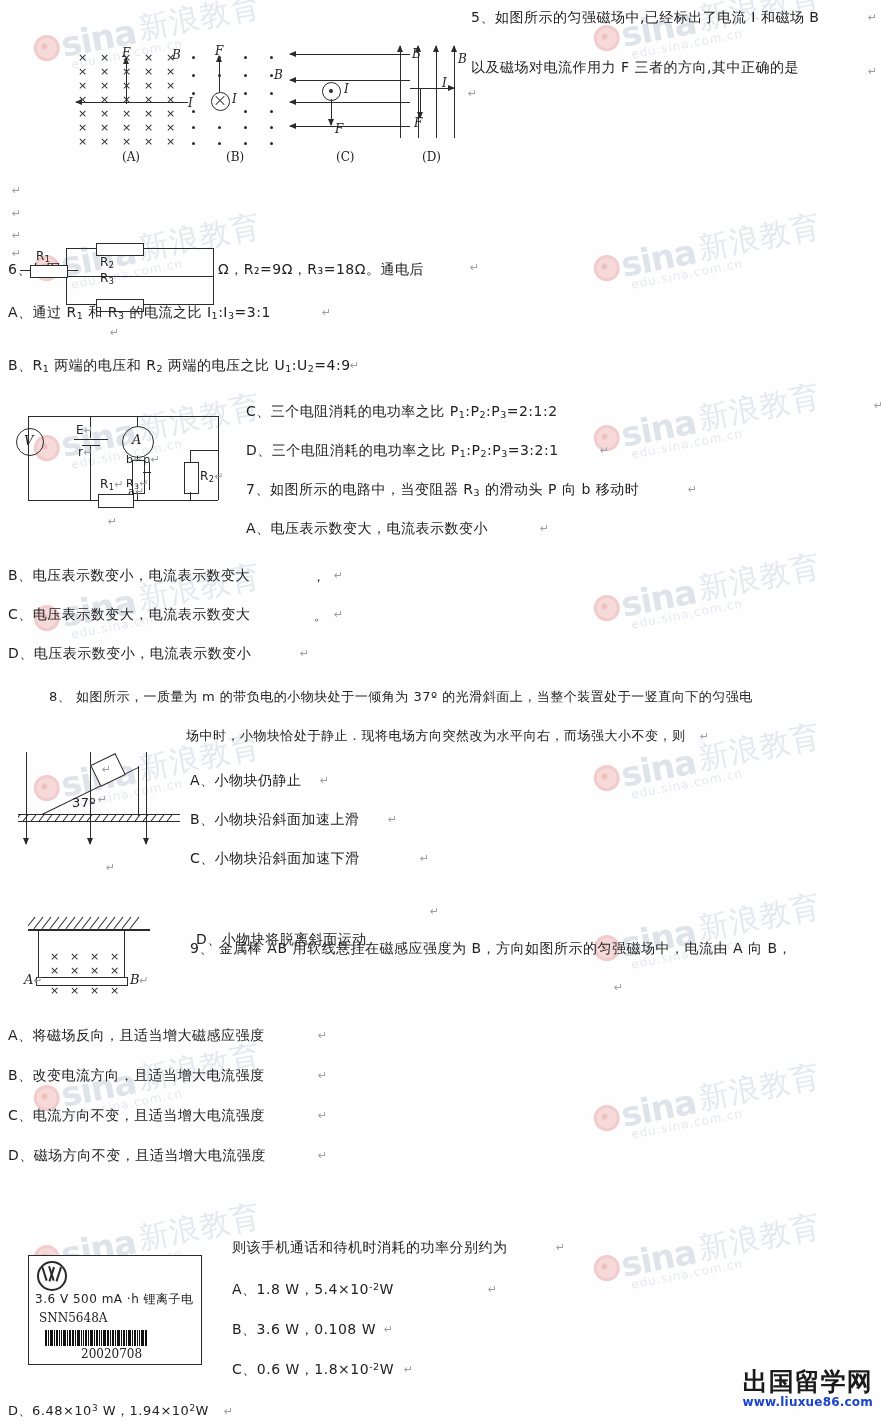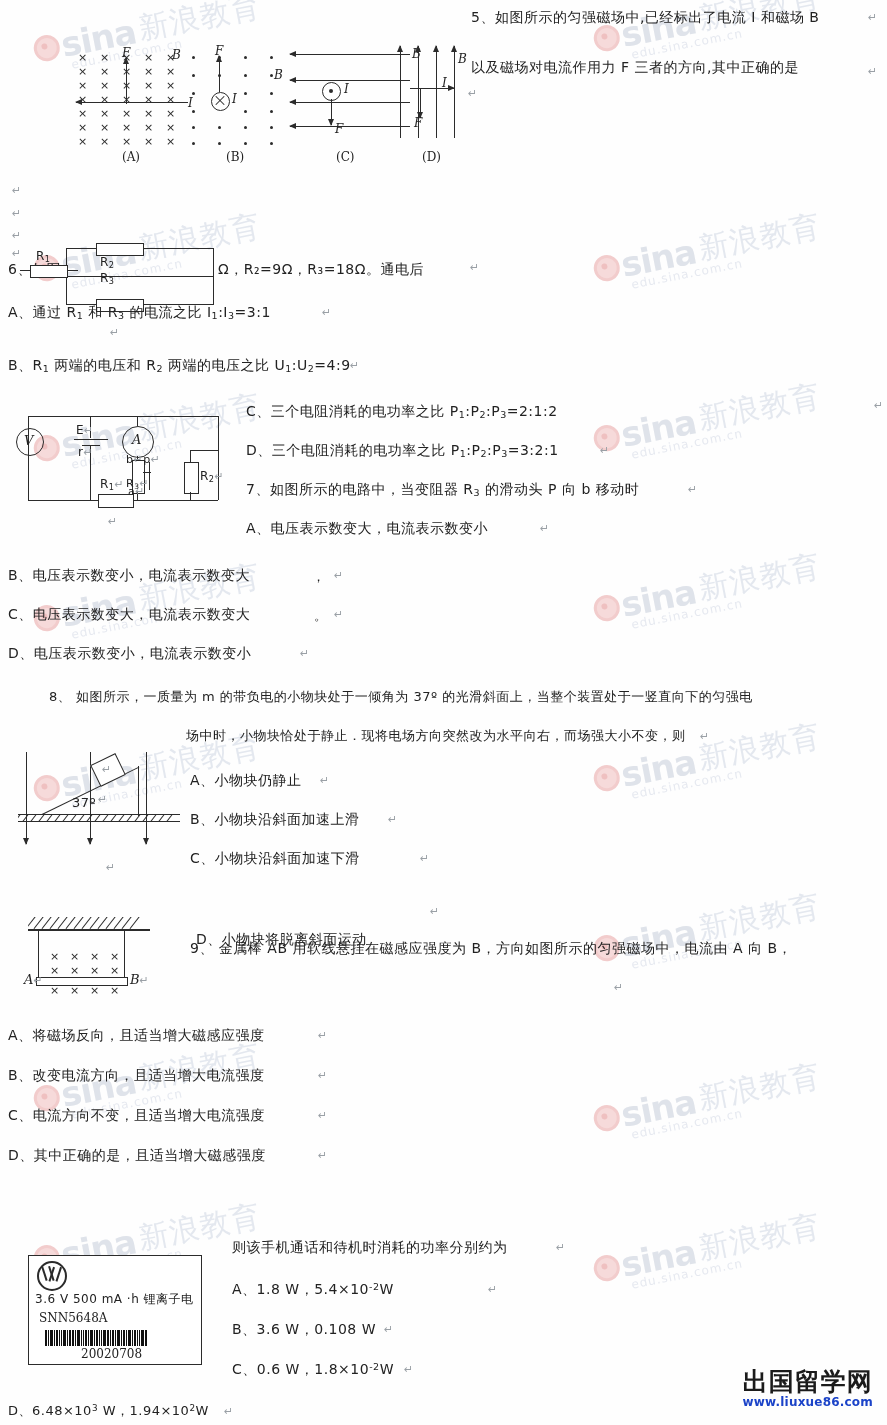--- a/index.html
+++ b/index.html
@@ -459,21 +459,21 @@
 
   <div class="t cn sz14" style="left:190px;top:941px;">9、 金属棒 AB 用软线悬挂在磁感应强度为 B，方向如图所示的匀强磁场中，电流由 A 向 B，</div>
   <div class="t pil" style="left:614px;top:982px;">↵</div>
 
   <div class="t cn sz14" style="left:8px;top:1028px;">A、将磁场反向，且适当增大磁感应强度</div>
   <div class="t pil" style="left:318px;top:1030px;">↵</div>
   <div class="t cn sz14" style="left:8px;top:1068px;">B、改变电流方向，且适当增大电流强度</div>
   <div class="t pil" style="left:318px;top:1070px;">↵</div>
   <div class="t cn sz14" style="left:8px;top:1108px;">C、电流方向不变，且适当增大电流强度</div>
   <div class="t pil" style="left:318px;top:1110px;">↵</div>
-  <div class="t cn sz14" style="left:8px;top:1148px;">D、其中正确的是，且适当增大磁感强度</div>
+  <div class="t cn sz14" style="left:8px;top:1148px;">D、磁场方向不变，且适当增大电流强度</div>
   <div class="t pil" style="left:318px;top:1150px;">↵</div>
 
   <div class="t cn sz14" style="left:232px;top:1240px;">则该手机通话和待机时消耗的功率分别约为</div>
   <div class="t pil" style="left:556px;top:1242px;">↵</div>
 
   <div class="fig" style="left:28px;top:1255px;width:172px;height:108px;border:1.4px solid #2b2b2b;background:#fff;">
 
     <div class="circ" style="left:8px;top:5px;width:26px;height:26px;border-width:2px;"></div>
     <div style="position:absolute;left:14px;top:10px;width:14px;height:15px;">
       <div class="ln" style="left:0px;top:0px;width:15px;height:1.6px;transform:rotate(72deg);transform-origin:top left;"></div>

